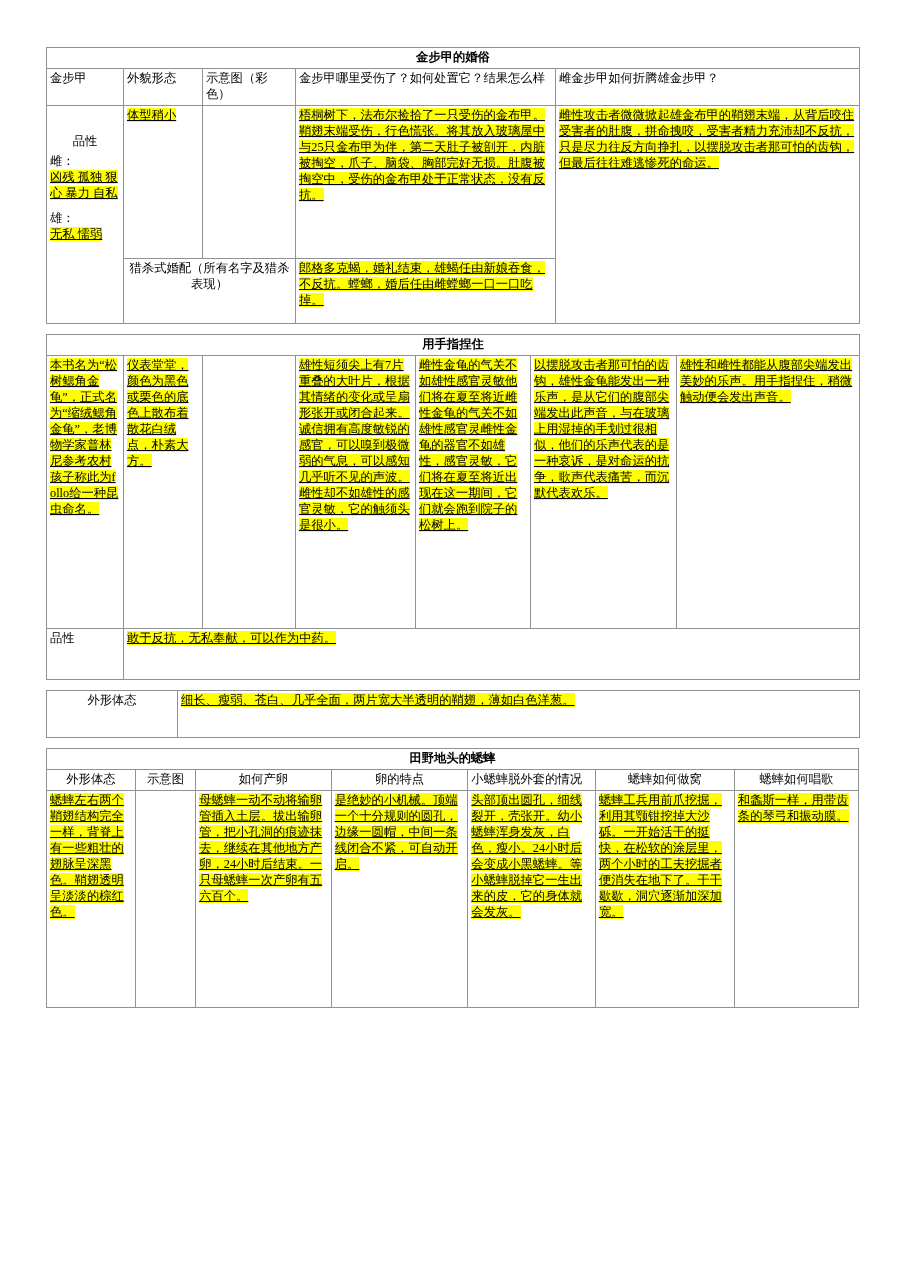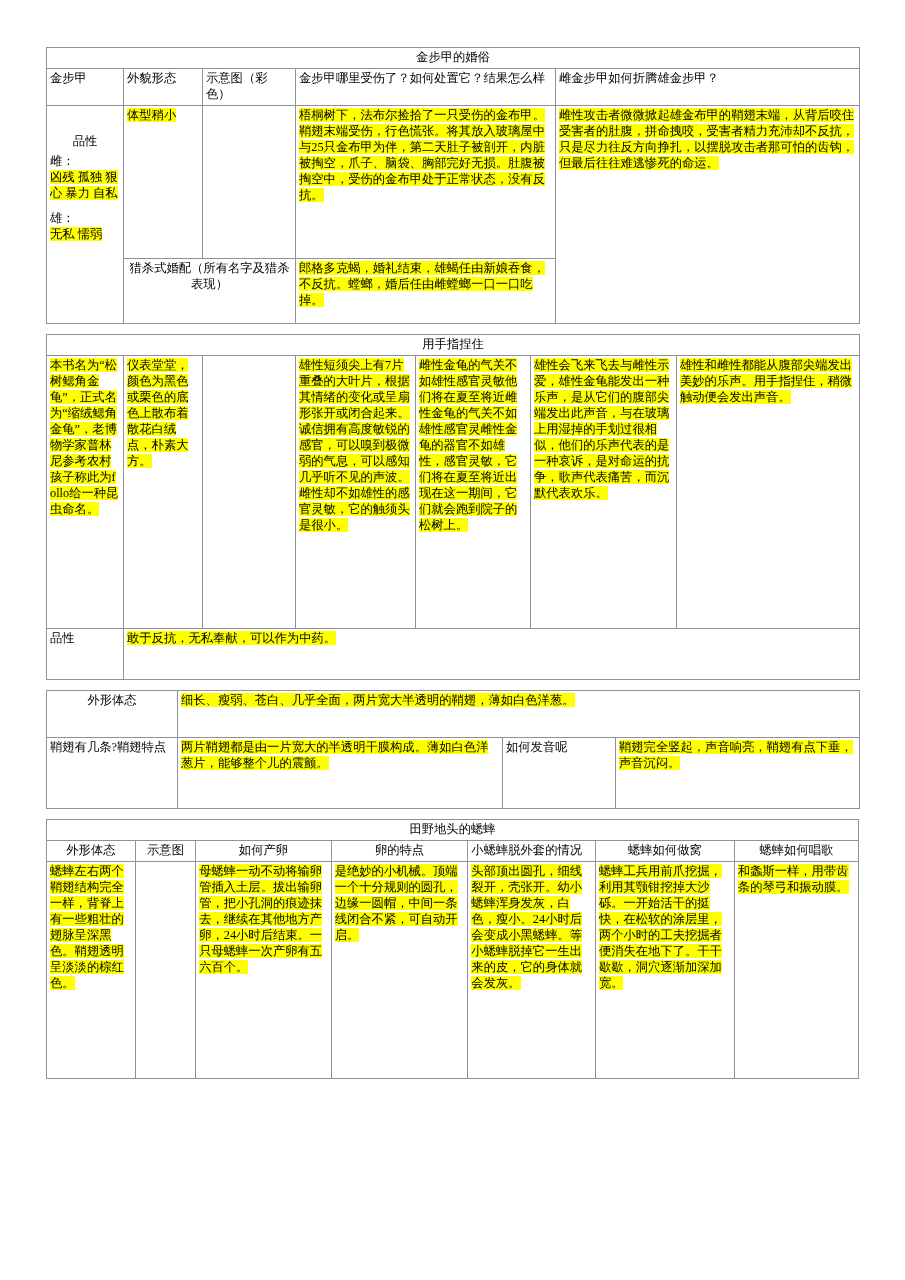--- a/index.html
+++ b/index.html
@@ -30,31 +30,32 @@
     border: 1px solid #8f9196;
     vertical-align: top;
     padding: 2px 3px 2px 3px;
     line-height: 1.30;
     font-size: 12.3px;
     word-break: break-all;
     overflow-wrap: break-word;
   }
   .title-cell {
     text-align: center;
-    font-weight: normal;
+    font-weight: bold;
     font-size: 13.2px;
     padding-top: 4px;
     padding-bottom: 4px;
     line-height: 1.25;
   }
   .ctr { text-align: center; }
   .hdr { font-size: 12.4px; margin-top: 32px; }
   .hl {
     background: #ffff00;
     box-decoration-break: clone;
+    text-decoration: underline;
     -webkit-box-decoration-break: clone;
   }
 </style>
 </head>
 <body>
 
 <div class="page">
 
   <table class="doc">
     <colgroup>
@@ -112,21 +113,21 @@
     <tbody>
       <tr>
         <td colspan="7" class="title-cell">用手指捏住</td>
       </tr>
       <tr>
         <td style="height:268px"><span class="hl">本书名为“松树鳃角金龟”，正式名为“缩绒鳃角金龟”，老博物学家普林尼参考农村孩子称此为follo给一种昆虫命名。</span></td>
         <td><span class="hl">仪表堂堂，颜色为黑色或栗色的底色上散布着散花白绒点，朴素大方。</span></td>
         <td></td>
         <td><span class="hl">雄性短须尖上有7片重叠的大叶片，根据其情绪的变化或呈扇形张开或闭合起来。诚信拥有高度敏锐的感官，可以嗅到极微弱的气息，可以感知几乎听不见的声波。雌性却不如雄性的感官灵敏，它的触须头是很小。</span></td>
         <td><span class="hl">雌性金龟的气关不如雄性感官灵敏他们将在夏至将近雌性金龟的气关不如雄性感官灵雌性金龟的器官不如雄性，感官灵敏，它们将在夏至将近出现在这一期间，它们就会跑到院子的松树上。</span></td>
-        <td><span class="hl">雄性会飞来飞去与雌性示爱，雄性金龟能发出一种乐声，是从它们的腹部尖端发出此声音，与在玻璃上用湿掉的手划过很相似，他们的乐声代表的是一种哀诉，是对命运的抗争，歌声代表痛苦，而沉默代表欢乐。</span></td>
+        <td><span class="hl">以摆脱攻击者那可怕的齿钩，雄性金龟能发出一种乐声，是从它们的腹部尖端发出此声音，与在玻璃上用湿掉的手划过很相似，他们的乐声代表的是一种哀诉，是对命运的抗争，歌声代表痛苦，而沉默代表欢乐。</span></td>
         <td><span class="hl">雄性和雌性都能从腹部尖端发出美妙的乐声。用手指捏住，稍微触动便会发出声音。</span></td>
       </tr>
       <tr>
         <td style="height:46px">品性</td>
         <td colspan="6"><span class="hl">敢于反抗，无私奉献，可以作为中药。</span></td>
       </tr>
     </tbody>
   </table>
 
   <div style="height:10px"></div>
@@ -135,26 +136,20 @@
     <colgroup>
       <col style="width:131px">
         <col style="width:325px">
         <col style="width:113px">
         <col style="width:244px">
     </colgroup>
     <tbody>
       <tr>
         <td class="ctr" style="height:42px">外形体态</td>
         <td colspan="3"><span class="hl">细长、瘦弱、苍白、几乎全面，两片宽大半透明的鞘翅，薄如白色洋葱。</span></td>
-      </tr>
-      <tr>
-        <td style="height:66px">鞘翅有几条?鞘翅特点</td>
-        <td><span class="hl">两片鞘翅都是由一片宽大的半透明干膜构成。薄如白色洋葱片，能够整个儿的震颤。</span></td>
-        <td>如何发音呢</td>
-        <td><span class="hl">鞘翅完全竖起，声音响亮，鞘翅有点下垂，声音沉闷。</span></td>
       </tr>
     </tbody>
   </table>
 
   <div style="height:10px"></div>
 
   <table class="doc">
     <colgroup>
       <col style="width:78px">
         <col style="width:53px">

